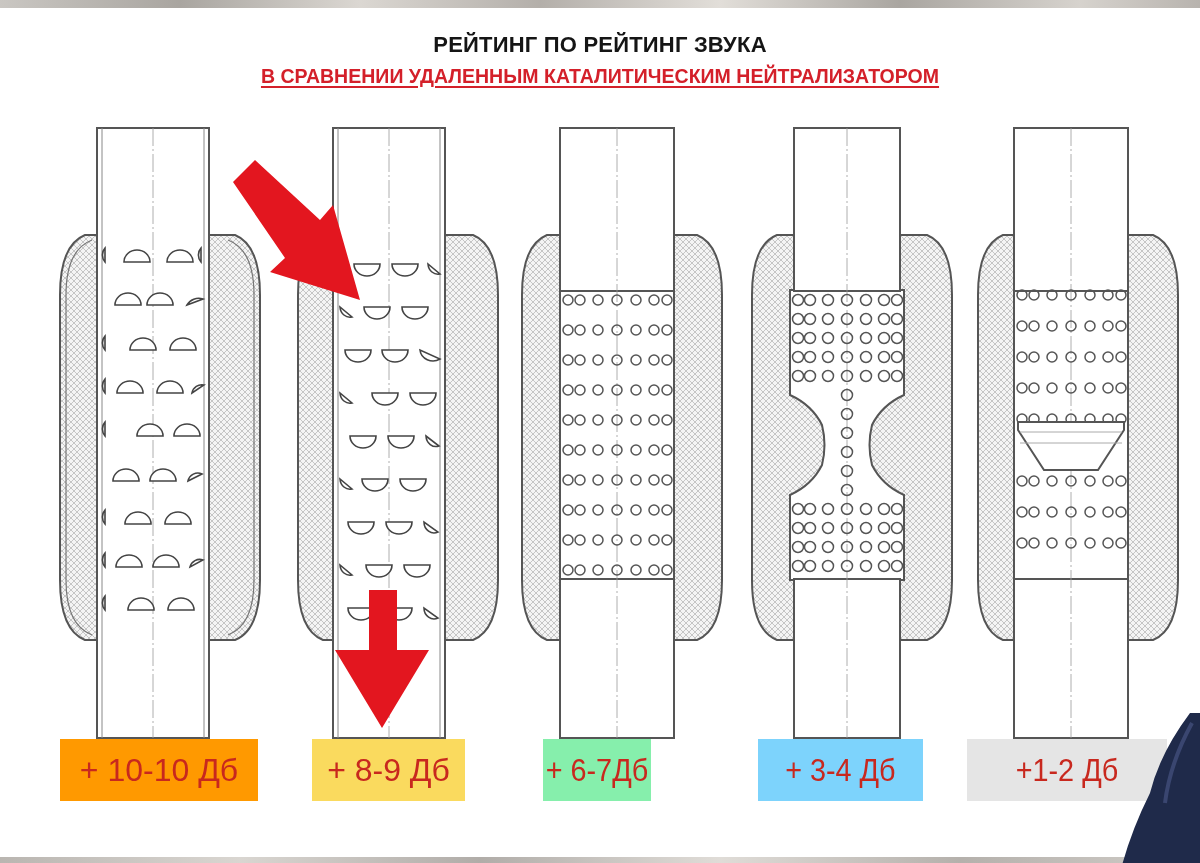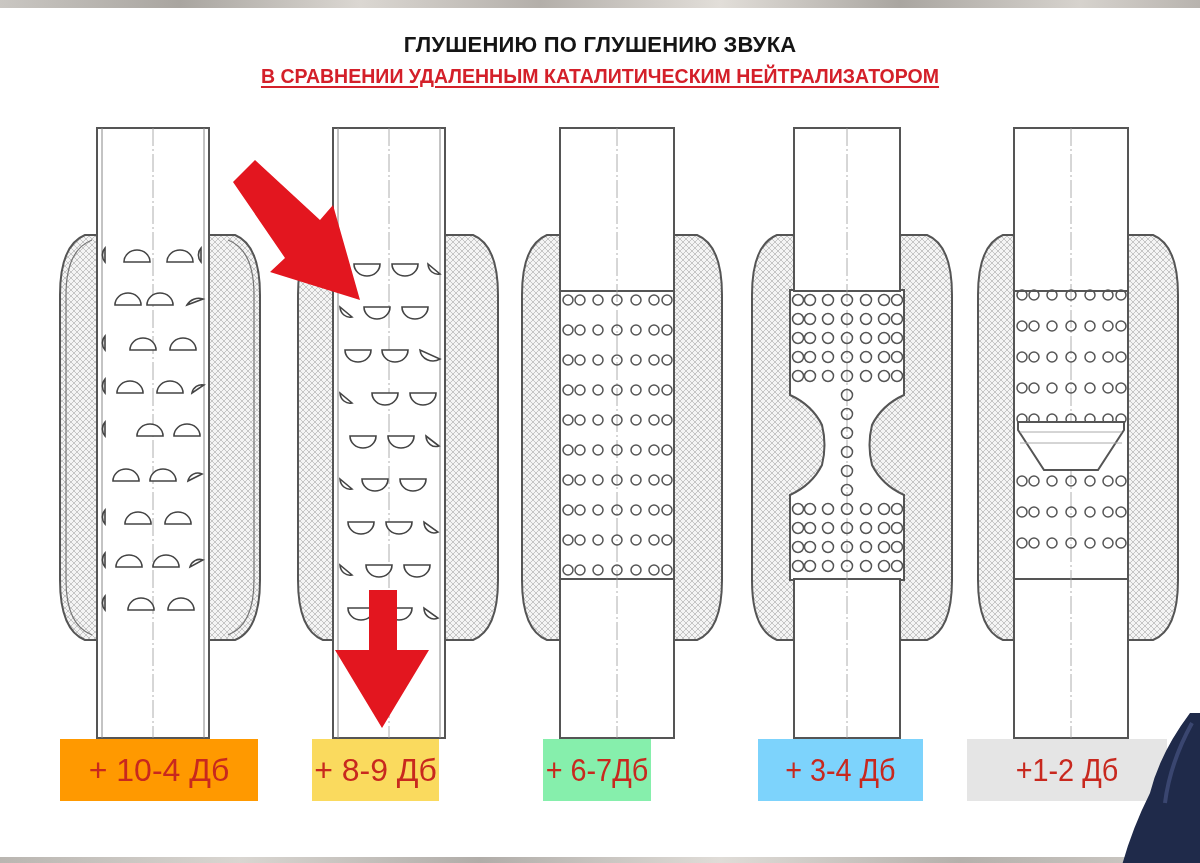--- a/index.html
+++ b/index.html
@@ -40,21 +40,21 @@
   .person {
     position: absolute; right: -30px; bottom: -10px; width: 110px; height: 160px;
   }
 </style>
 </head>
 <body>
 
 <div class="top-strip"></div>
 <div class="bottom-strip"></div>
 
-<div class="title">ГЛУШЕНИЮ ПО ГЛУШЕНИЮ ЗВУКА</div>
+<div class="title">РЕЙТИНГ ПО РЕЙТИНГ ЗВУКА</div>
 <div class="subtitle">В СРАВНЕНИИ УДАЛЕННЫМ КАТАЛИТИЧЕСКИМ НЕЙТРАЛИЗАТОРОМ</div>
 
 <svg width="0" height="0" style="position:absolute">
   <defs>
     <pattern id="hatch" width="6" height="6" patternUnits="userSpaceOnUse">
       <rect width="6" height="6" fill="#f4f4f4"></rect>
       <path d="M0,0 L6,6 M6,0 L0,6" stroke="#b9b9b9" stroke-width="0.8"></path>
     </pattern>
   </defs>
 </svg>
@@ -379,23 +379,23 @@
 </div>
 
 <svg class="arrow" style="left:225px;top:160px" width="150" height="150" viewBox="0 0 150 150">
   <polygon points="8,22 30,0 95,60 108,45 135,140 45,112 60,98" fill="#e3161f"></polygon>
 </svg>
 <svg class="arrow" style="left:335px;top:590px" width="95" height="140" viewBox="0 0 95 140">
   <polygon points="34,0 62,0 62,60 94,60 47,138 0,60 34,60" fill="#e3161f"></polygon>
 </svg>
 
 <div class="badge" style="left:60px;width:198px;background:#ff9900">
-    <span>+ 10-4 Дб</span>
+    <span>+ 10-10 Дб</span>
   </div>
-<div class="badge" style="left:312px;width:127px;background:#fada5e">
+<div class="badge" style="left:312px;width:153px;background:#fada5e">
     <span>+ 8-9 Дб</span>
   </div>
 <div class="badge" style="left:543px;width:108px;background:#86efac">
     <span style="transform:scaleX(.9);display:inline-block">+ 6-7Дб</span>
   </div>
 <div class="badge" style="left:758px;width:165px;background:#7dd3fc">
     <span style="transform:scaleX(.9);display:inline-block">+ 3-4 Дб</span>
   </div>
 <div class="badge" style="left:967px;width:200px;background:#e5e5e5">
     <span style="transform:scaleX(.9);display:inline-block">+1-2 Дб</span>

